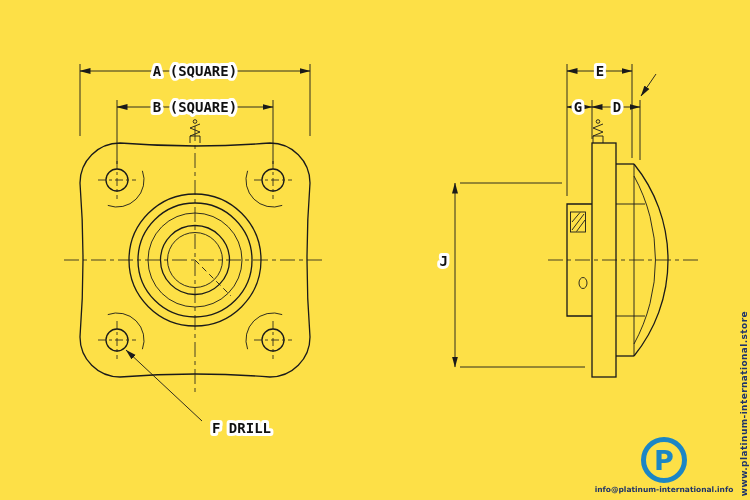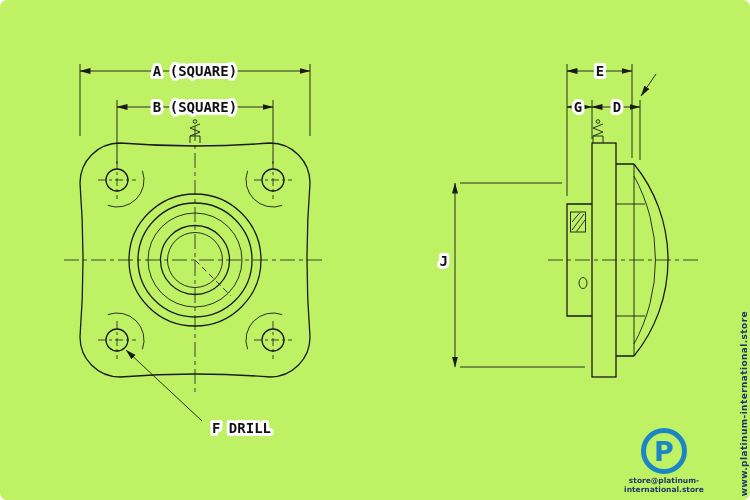--- a/index.html
+++ b/index.html
@@ -1,18 +1,18 @@
 <!DOCTYPE html>
 <html><head>
 <meta charset="utf-8">
 <style>
   html,body { margin:0; padding:0; background:#fff; }
   .page {
-    position:relative; width:750px; height:500px; background:#bef264;
-    overflow:hidden; font-family:"Liberation Sans", sans-serif;border-radius:7px;
+    position:relative; width:750px; height:500px; background:#fde047;
+    overflow:hidden; font-family:"Liberation Sans", sans-serif;
   }
   svg { position:absolute; left:0; top:0; }
 
   
   .obj  { fill:none; stroke:#1a1a1a; stroke-width:1.3; }
   .thin { fill:none; stroke:#1a1a1a; stroke-width:0.9; }
   .cl   { fill:none; stroke:#1a1a1a; stroke-width:0.8; stroke-dasharray:15 4 4 4; }
   .cross{ fill:none; stroke:#1a1a1a; stroke-width:0.8; stroke-dasharray:8 3 3 3; }
   .hid  { fill:none; stroke:#1a1a1a; stroke-width:0.9; stroke-dasharray:6 4; }
   .dim  { fill:none; stroke:#1a1a1a; stroke-width:0.9; }
@@ -175,17 +175,17 @@
         <line class="dim" x1="202" y1="421" x2="126" y2="350" marker-end="url(#arr)"></line>
         <text class="dimtxt" x="212" y="433" text-anchor="start">F DRILL</text>
       </g>
     </g>
   </svg>
 
   <div class="brand">
     <div class="brand-circle">
       <span>P</span>
     </div>
-    <div class="brand-email">store@platinum-international.store</div>
+    <div class="brand-email">info@platinum-international.info</div>
   </div>
   <div class="brand-site">www.platinum-international.store</div>
 
 </div>
 
 </body></html>

